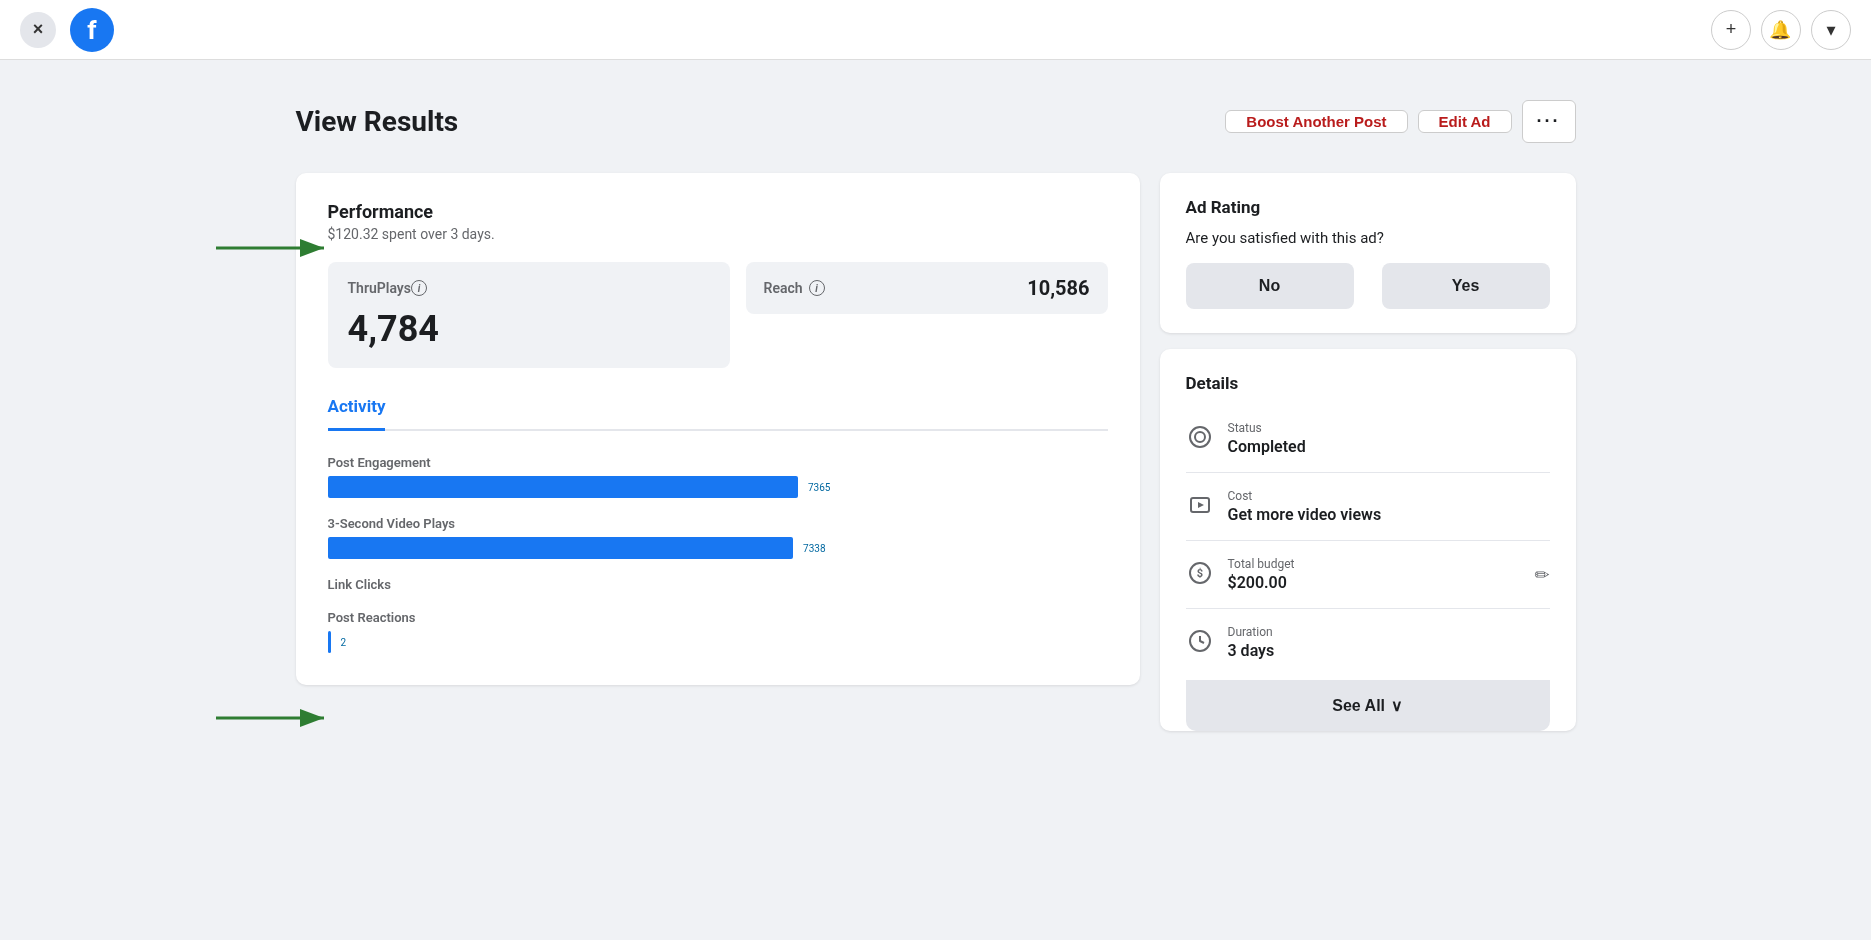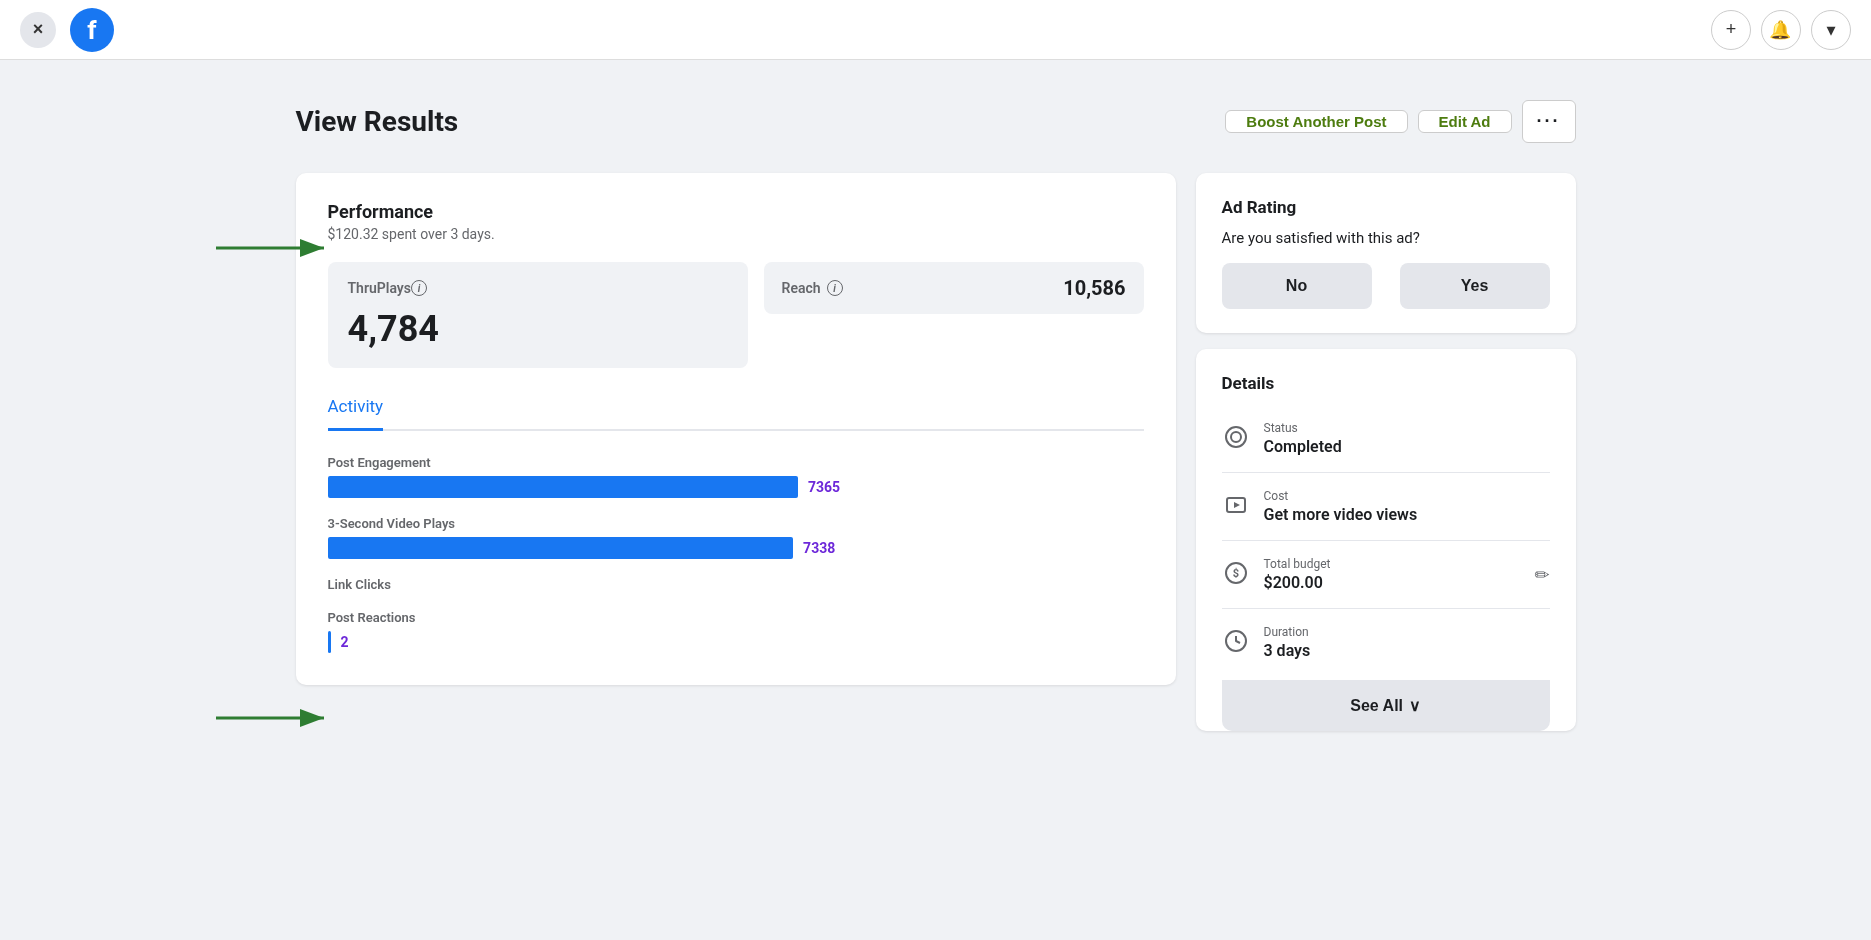--- a/index.html
+++ b/index.html
@@ -86,21 +86,21 @@
       align-items: center;
       gap: 10px;
     }
     .btn-secondary {
       background: #fff;
       border: 1.5px solid #ccc;
       border-radius: 6px;
       padding: 2px 20px;
       font-size: 15px;
       font-weight: 600;
-      color: #4d7c0f;
+      color: #b91c1c;
       cursor: pointer;
     }
     .btn-more {
       background: #fff;
       border: 1.5px solid #ccc;
       border-radius: 6px;
       padding: 10px 14px;
       font-size: 18px;
       font-weight: 700;
       color: #1c1e21;
@@ -207,21 +207,21 @@
     }
 
     
     .activity-tab-container {
       border-bottom: 2px solid #e4e6eb;
       margin-bottom: 24px;
     }
     .activity-tab {
       display: inline-block;
       font-size: 17px;
-      font-weight: 400;
+      font-weight: 700;
       color: #1877f2;
       padding-bottom: 12px;
       border-bottom: 3px solid #1877f2;
       margin-bottom: -2px;
       cursor: pointer;
     }
 
     
     .bar-chart {
       display: flex;
@@ -242,28 +242,28 @@
       display: flex;
       align-items: center;
       gap: 10px;
     }
     .bar-fill {
       height: 22px;
       background: #1877f2;
       border-radius: 2px;
     }
     .bar-value {
-      font-size: 14px;
-      font-weight: 700;
-      color: #6d28d9;
+      font-size: 10px;
+      font-weight: 400;
+      color: #0369a1;
     }
 
     
     .right-panel {
-      width: 380px;
+      width: 416px;
       display: flex;
       flex-direction: column;
       gap: 16px;
     }
 
     .card {
       background: #fff;
       border-radius: 10px;
       padding: 24px 26px;
       box-shadow: 0 1px 3px rgba(0,0,0,0.1);

